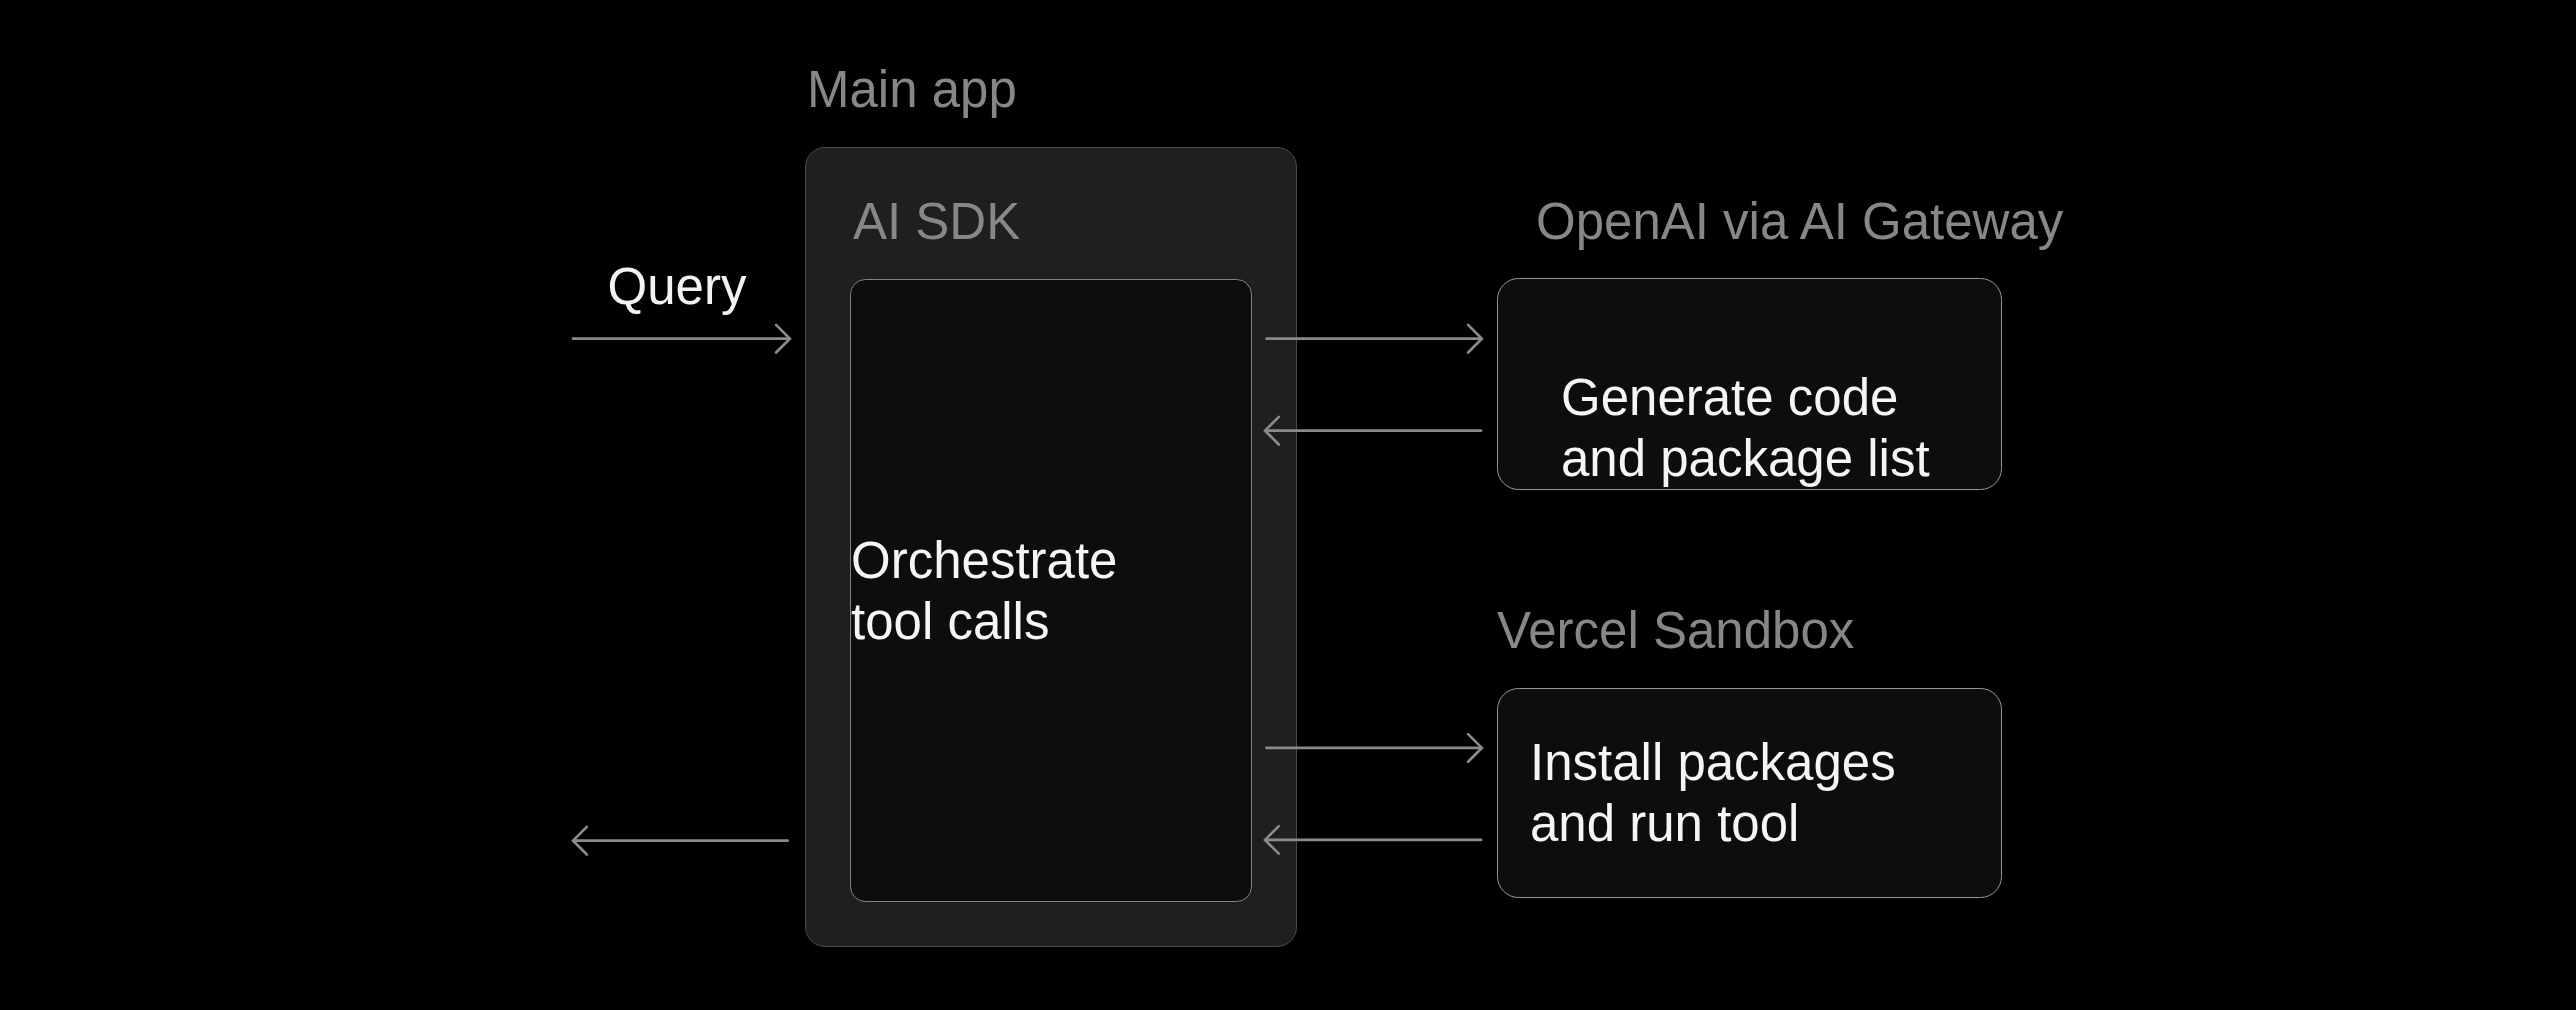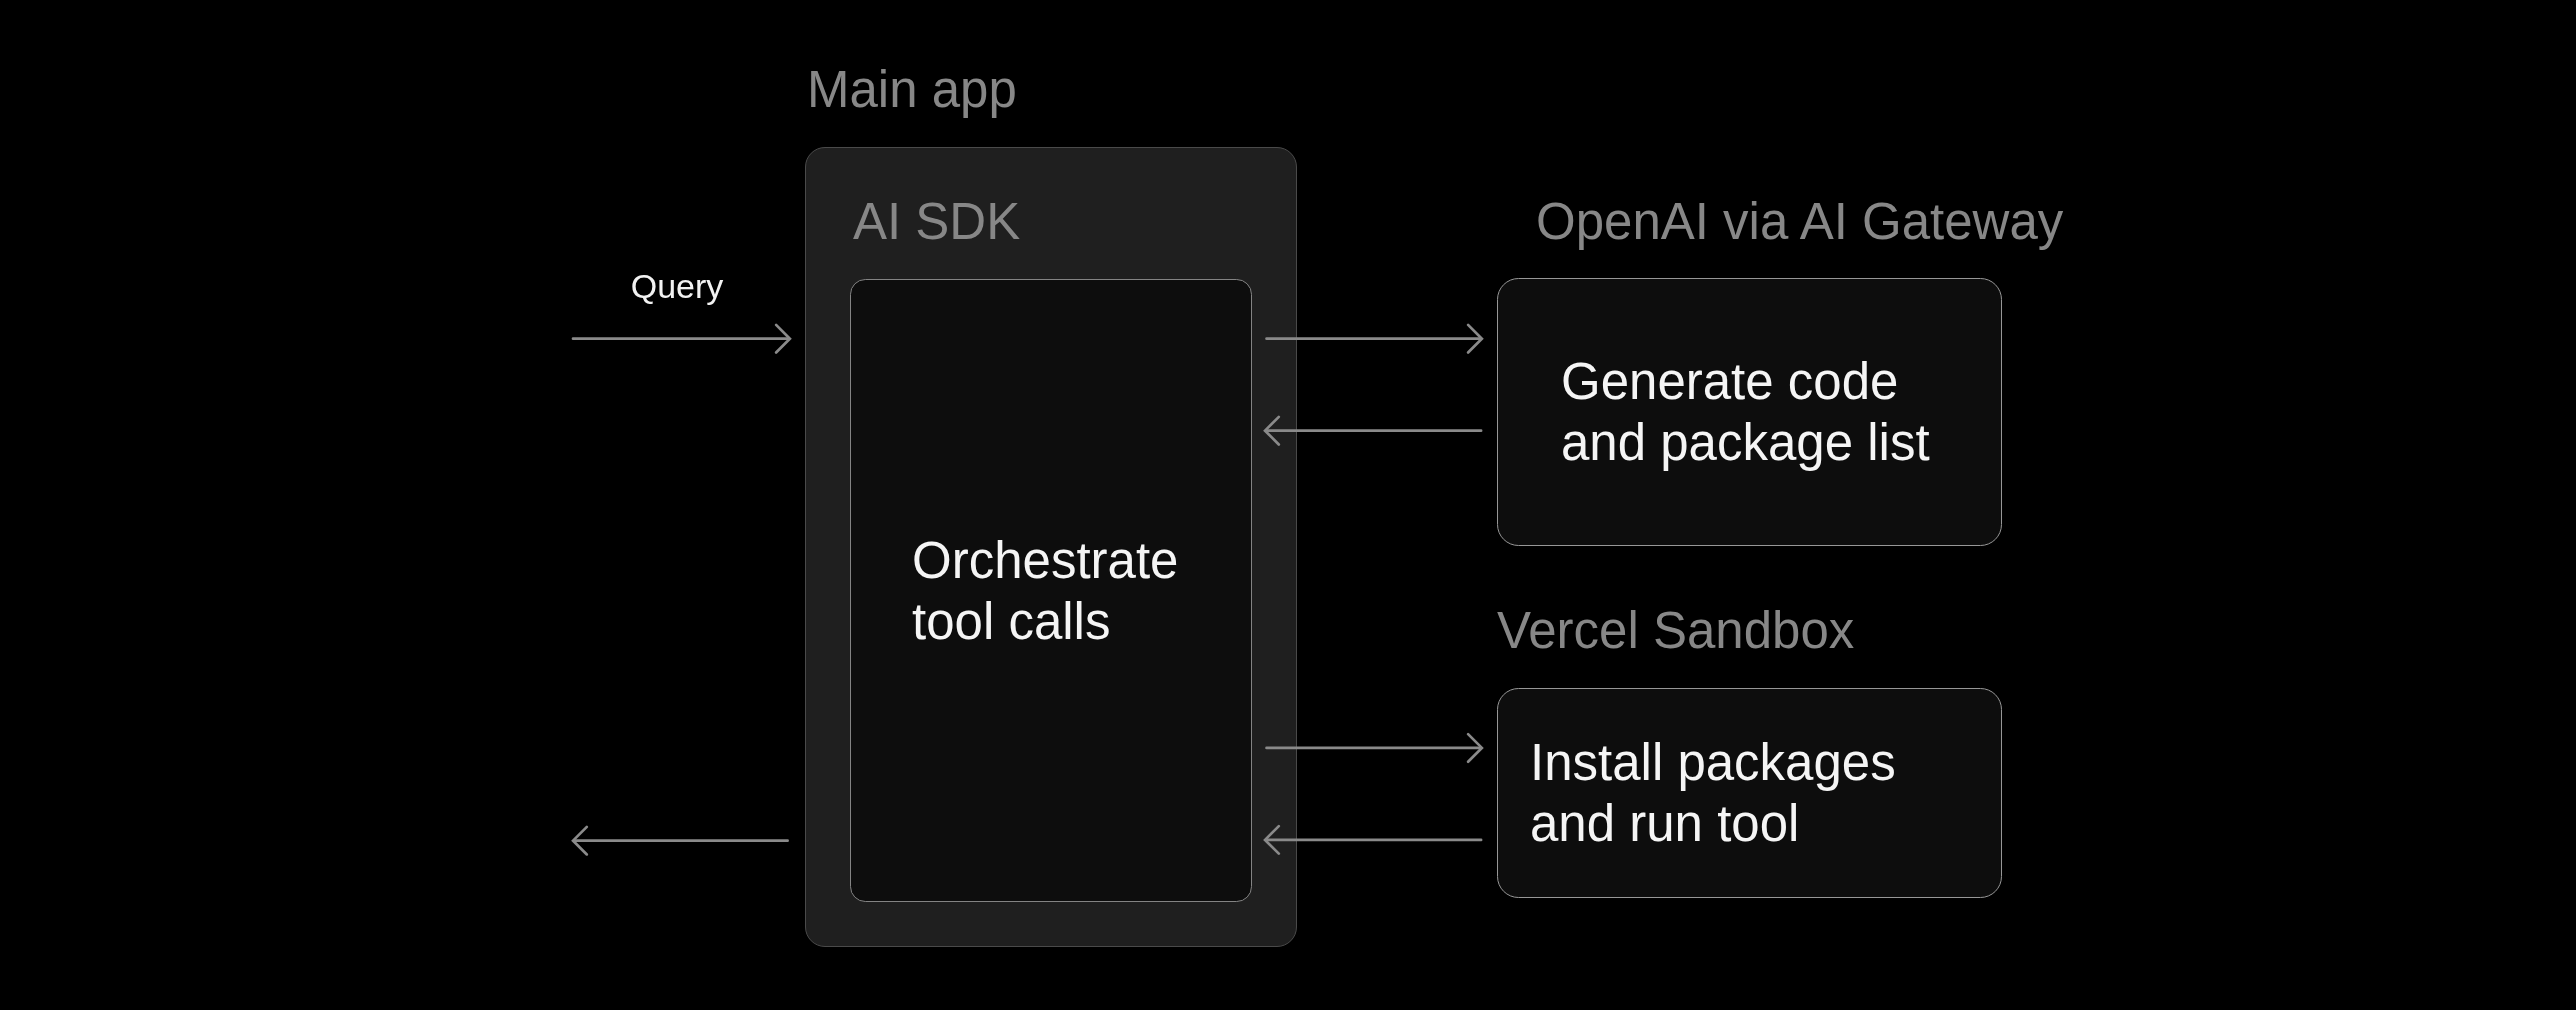--- a/index.html
+++ b/index.html
@@ -19,21 +19,21 @@
   }
   .label {
     position: absolute;
     font-size: 51px;
     line-height: 51px;
     color: #878787;
     white-space: nowrap;
   }
   .flow-label {
     position: absolute;
-    font-size: 34px;
+    font-size: 51px;
     line-height: 51px;
     color: #f2f2f2;
     width: 222px;
     text-align: center;
     white-space: nowrap;
   }
   .outer-box {
     position: absolute;
     left: 805px;
     top: 147px;
@@ -57,29 +57,29 @@
     line-height: 61px;
   }
   .node-box .line { white-space: nowrap; }
   #orchestrator-box {
     left: 850px;
     top: 279px;
     width: 402px;
     height: 623px;
     border-radius: 15.3px;
     border-color: #848484;
-    padding-left: 61px;
   }
   #gateway-box {
     left: 1497px;
     top: 278px;
     width: 505px;
-    height: 268px;
+    height: 212px;
     border-radius: 21.5px;
     padding-left: 63px;
+    justify-content: flex-end;
   }
   #sandbox-box {
     left: 1497px;
     top: 688px;
     width: 505px;
     height: 210px;
     border-radius: 21.5px;
     padding-left: 32px;
   }
   #main-app-label   { left: 807px; top: 64px;  }

